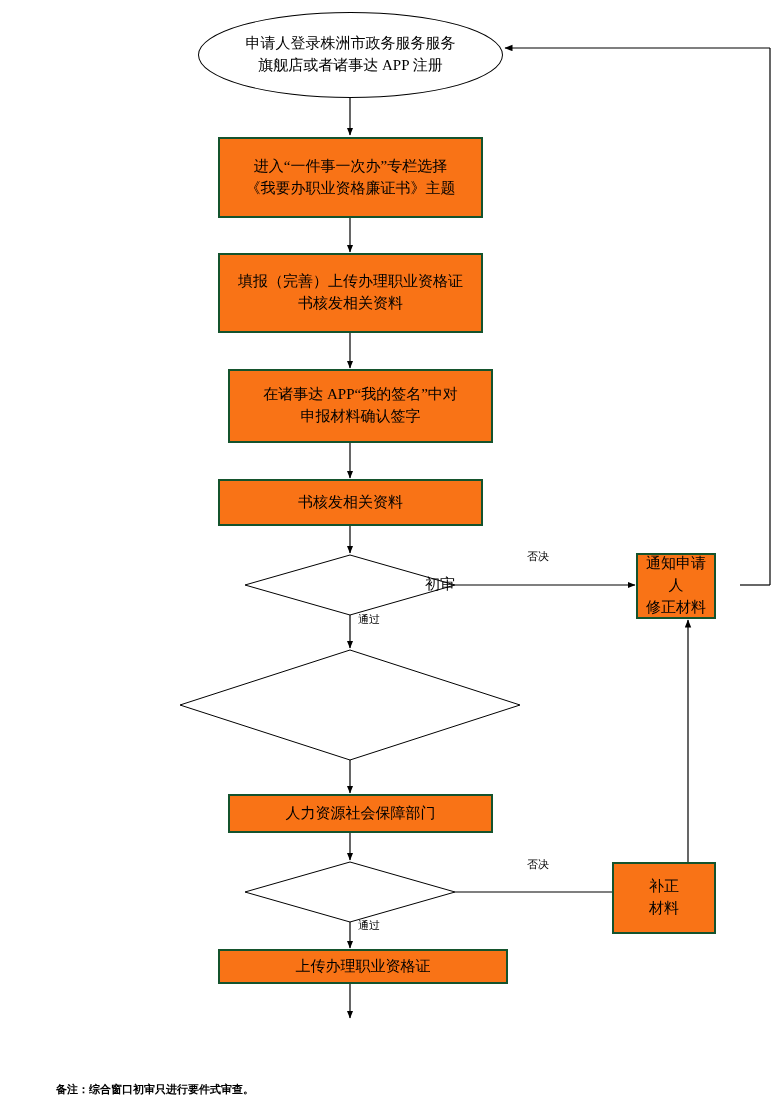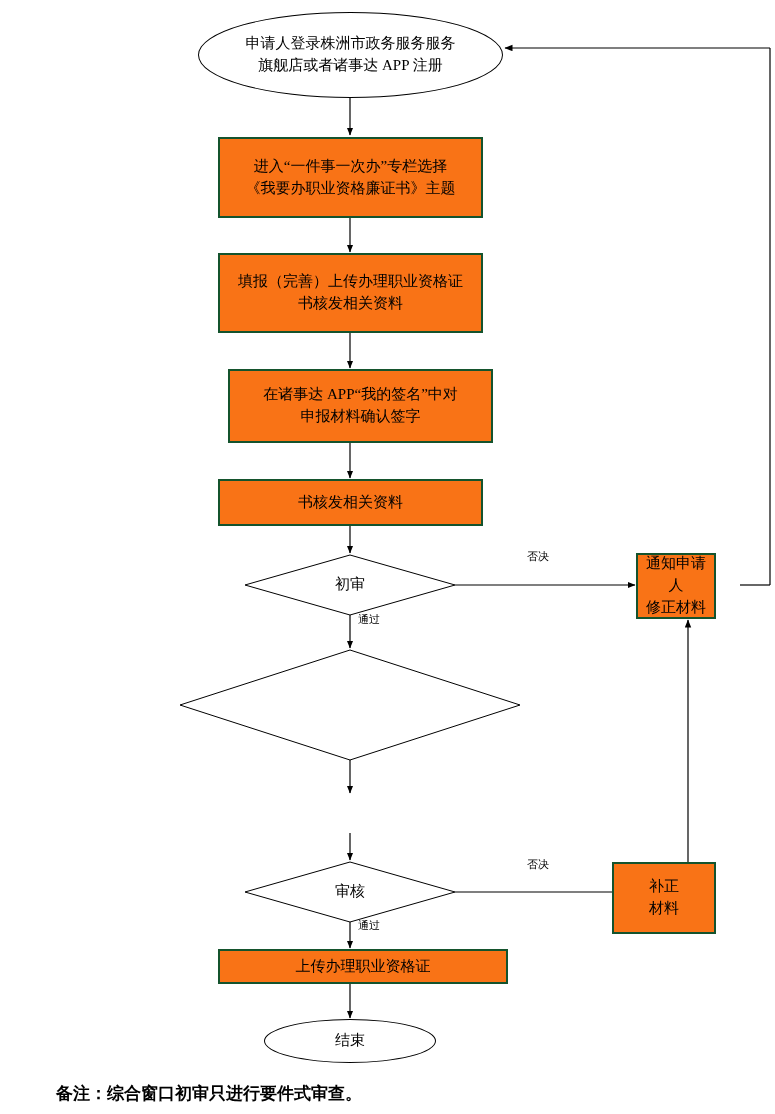--- a/index.html
+++ b/index.html
@@ -49,41 +49,41 @@
   }
   .stadium {
     border: 1px solid #000;
     background: #fff;
     border-radius: 50% / 50%;
   }
   .diamond-wrap {
     position: absolute;
     display: flex;
     align-items: center;
-    justify-content: center;
+    justify-content: flex-end;
     font-family: Liberation Serif, serif;
   }
   .diamond-label {
     position: relative;
     z-index: 2;
     text-align: center;
     font-size: 15px;
     line-height: 1.45;
     white-space: pre-line;
   }
   .edge-label {
     position: absolute;
     font-size: 11px;
     background: transparent;
     color: #000;
     white-space: nowrap;
   }
   .note {
     position: absolute;
-    font-size: 17px;
+    font-size: 11px;
     font-weight: bold;
     white-space: nowrap;
   }
 </style>
 </head>
 <body>
 
 <div id="canvas">
 
   <svg id="svg-layer" viewBox="0 0 775 1114">
@@ -143,32 +143,29 @@
 
   <div class="node rect" style="left:218px; top:479px; width:265px; height:47px;">
     <span class="txt">书核发相关资料</span>
   </div>
 
   <div class="diamond-wrap" style="left:245px; top:555px; width:210px; height:60px;">
     <span class="diamond-label">初审</span>
   </div>
 
 
+  <div class="node rect" style="left:228px; top:794px; width:265px; height:39px;">
+    <span class="txt">人力资源社会保障部门</span>
+  </div>
 
-  <div class="diamond-wrap" style="left:245px; top:862px; width:210px; height:60px;">
-    <span class="diamond-label">审核</span>
-  </div>
 
   <div class="node rect" style="left:218px; top:949px; width:290px; height:35px;">
     <span class="txt">上传办理职业资格证</span>
   </div>
 
-  <div class="node stadium" style="left:264px; top:1019px; width:172px; height:44px;">
-    <span class="txt">结束</span>
-  </div>
 
   <div class="node rect" style="left:636px; top:553px; width:80px; height:66px;">
     <span class="txt">通知申请人
 修正材料</span>
   </div>
 
   <div class="node rect" style="left:612px; top:862px; width:104px; height:72px;">
     <span class="txt">补正
 材料</span>
   </div>

